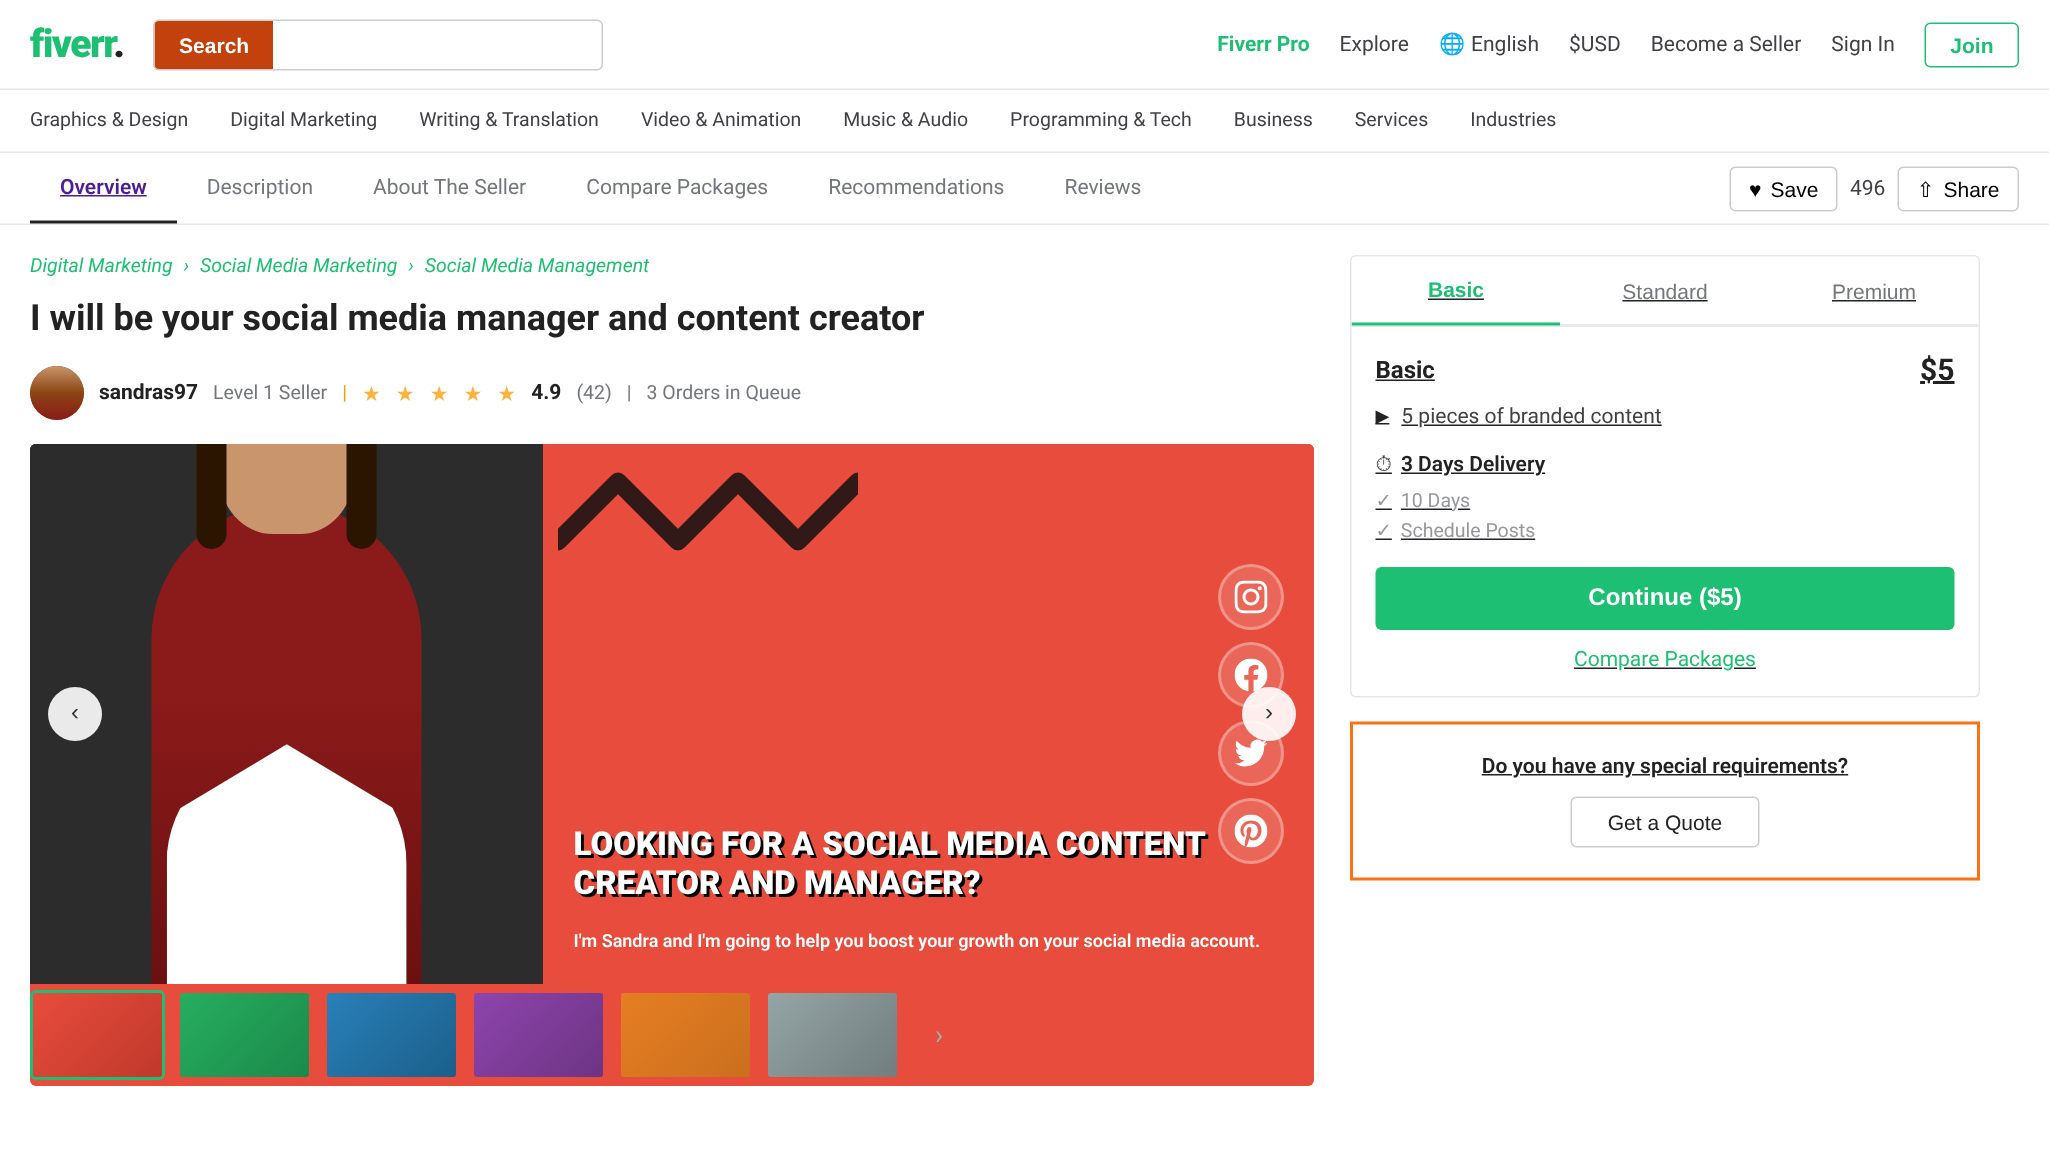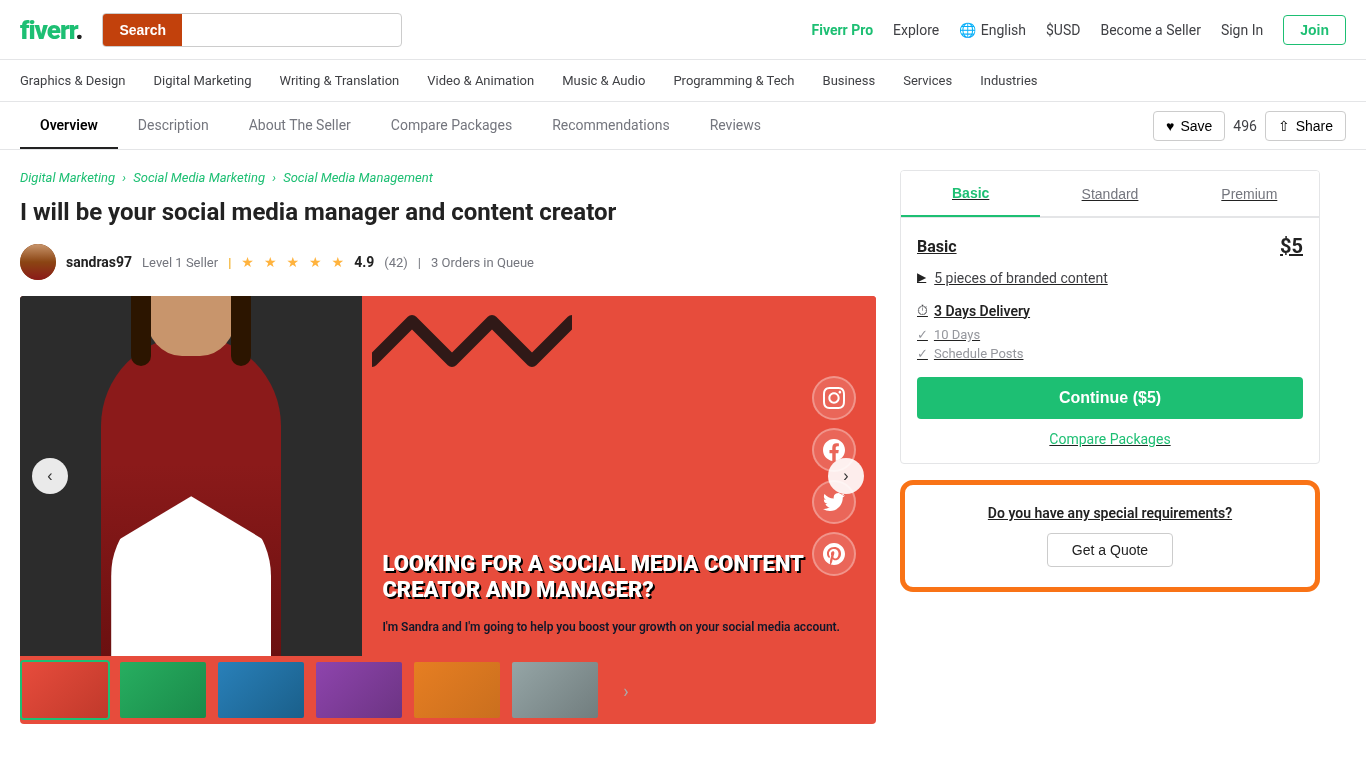--- a/index.html
+++ b/index.html
@@ -39,21 +39,21 @@
 
     
     .page-nav {
       display: flex; align-items: center; padding: 0 20px; height: 48px;
       border-bottom: 1px solid #e4e5e7; position: relative;
     }
     .page-nav-items { display: flex; gap: 0; }
     .page-nav-item {
       font-size: 14px; color: #74767e; cursor: pointer; padding: 14px 20px; border-bottom: 2px solid transparent;
     }
-    .page-nav-item.active { color: #000000; border-bottom: 2px solid #222; font-weight: 600; }
+    .page-nav-item.active { color: #4c1d95; border-bottom: 2px solid #222; font-weight: 600; text-decoration: underline; }
     .page-nav-actions { margin-left: auto; display: flex; align-items: center; gap: 8px; }
     .save-btn {
       display: flex; align-items: center; gap: 6px; border: 1px solid #ccc;
       border-radius: 4px; padding: 6px 12px; cursor: pointer; font-size: 14px; background: #fff;
     }
     .save-count { font-size: 14px; color: #404145; }
     .share-btn {
       display: flex; align-items: center; gap: 6px; border: 1px solid #ccc;
       border-radius: 4px; padding: 6px 12px; cursor: pointer; font-size: 14px; background: #fff;
     }
@@ -106,21 +106,21 @@
       font-size: 22px; font-weight: 900; color: #fff; text-transform: uppercase;
       line-height: 1.2; text-shadow: 2px 2px 0 #000; margin-bottom: 16px;
     }
     .carousel-icons { display: flex; flex-direction: column; gap: 8px; position: absolute; right: 20px; top: 50%; transform: translateY(-50%); }
     .social-icon {
       width: 44px; height: 44px; border-radius: 50%; background: rgba(255,255,255,0.15);
       display: flex; align-items: center; justify-content: center; font-size: 22px; color: #fff;
       border: 2px solid rgba(255,255,255,0.3);
     }
     .carousel-sub-text {
-      font-size: 12px; color: #0f172a; font-weight: 600; line-height: 1.4;
+      font-size: 12px; color: #ffffff; font-weight: 600; line-height: 1.4;
     }
     .carousel-arrow {
       position: absolute; top: 50%; transform: translateY(-50%);
       width: 36px; height: 36px; border-radius: 50%; background: rgba(255,255,255,0.9);
       display: flex; align-items: center; justify-content: center; cursor: pointer;
       font-size: 16px; color: #333; z-index: 10; border: none;
     }
     .carousel-arrow.left { left: 12px; }
     .carousel-arrow.right { right: 12px; }
 
@@ -180,21 +180,21 @@
     }
 
     
     .compare-link {
       display: block; text-align: center; color: #1dbf73; font-size: 14px;
       cursor: pointer; text-decoration: none;
     }
 
     
     .special-req-box {
-      border: 5px solid #f97316; border-radius: 13px; padding: 20px; text-align: center;
+      border: 2px solid #f97316; border-radius: 0; padding: 20px; text-align: center;
     }
     .special-req-text { font-size: 14px; font-weight: 600; color: #222; margin-bottom: 12px; }
     .quote-btn {
       border: 1px solid #ccc; background: #fff; padding: 8px 24px;
       font-size: 14px; color: #222; cursor: pointer; border-radius: 4px;
     }
 
     
     ::-webkit-scrollbar { width: 6px; }
     ::-webkit-scrollbar-track { background: #f1f1f1; }

